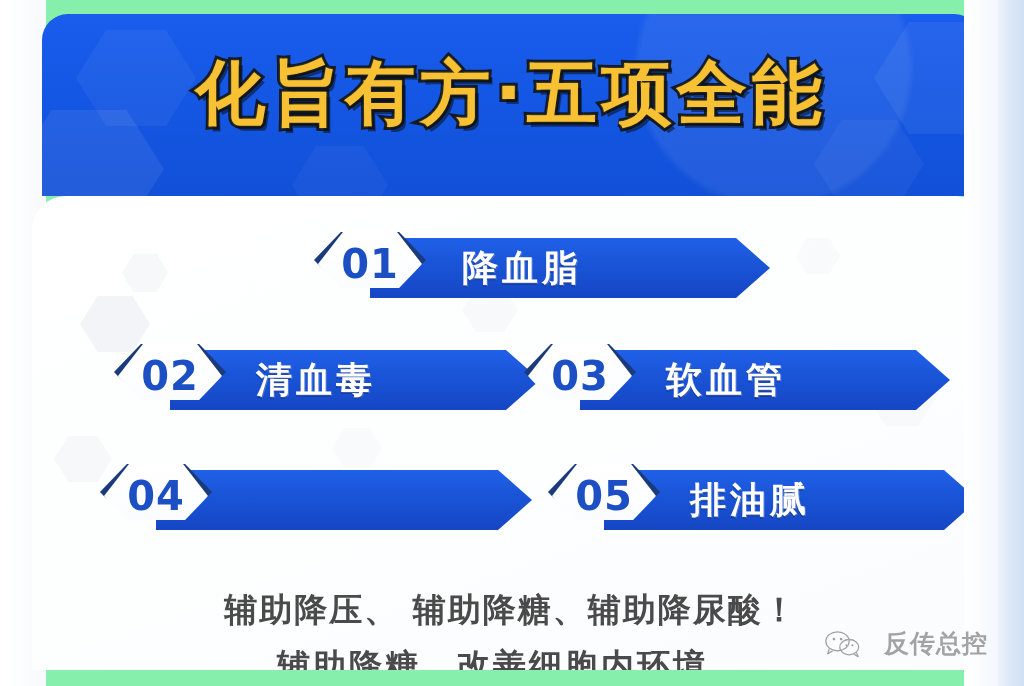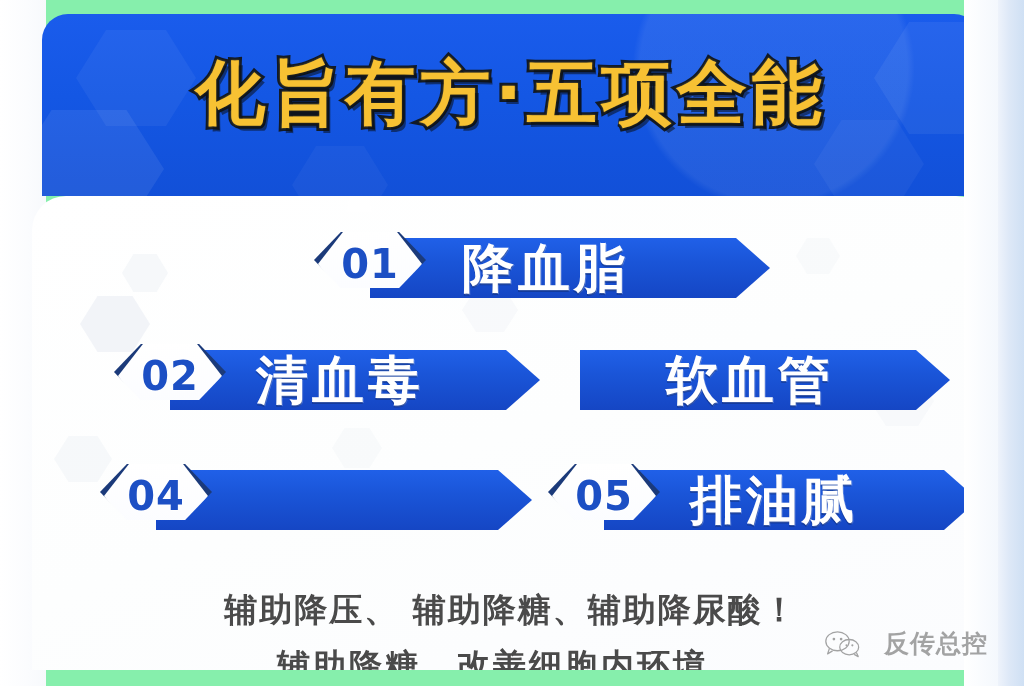--- a/index.html
+++ b/index.html
@@ -150,21 +150,21 @@
     font-weight:900;
     color:#1c4fc4;
     letter-spacing:1px;
     line-height:1;
     text-shadow:0 1px 0 rgba(255,255,255,.9);
   }
   .banner-label {
     position:relative;
     z-index:4;
     font-family:"DejaVu Sans","Liberation Sans",sans-serif;
-    font-size:52px;
+    font-size:36px;
     font-weight:900;
     color:#ffffff;
     letter-spacing:4px;
     line-height:1;
     white-space:nowrap;
     text-shadow:
       0 2px 0 rgba(12,34,86,.38),
       1px 1px 0 rgba(255,255,255,.25);
   }
 
@@ -270,20 +270,25 @@
       <div class="badge">
         <div class="badge-inner">
           <span class="badge-num">02</span>
         </div>
       </div>
       <span class="banner-label">清血毒</span>
     </div>
 
     <div class="banner" id="row3">
       <div class="banner-bar"></div>
+      <div class="badge">
+        <div class="badge-inner">
+          <span class="badge-num">03</span>
+        </div>
+      </div>
       <span class="banner-label">软血管</span>
     </div>
 
     <div class="banner" id="row4">
       <div class="banner-bar"></div>
       <div class="badge">
         <div class="badge-inner">
           <span class="badge-num">04</span>
         </div>
       </div>

